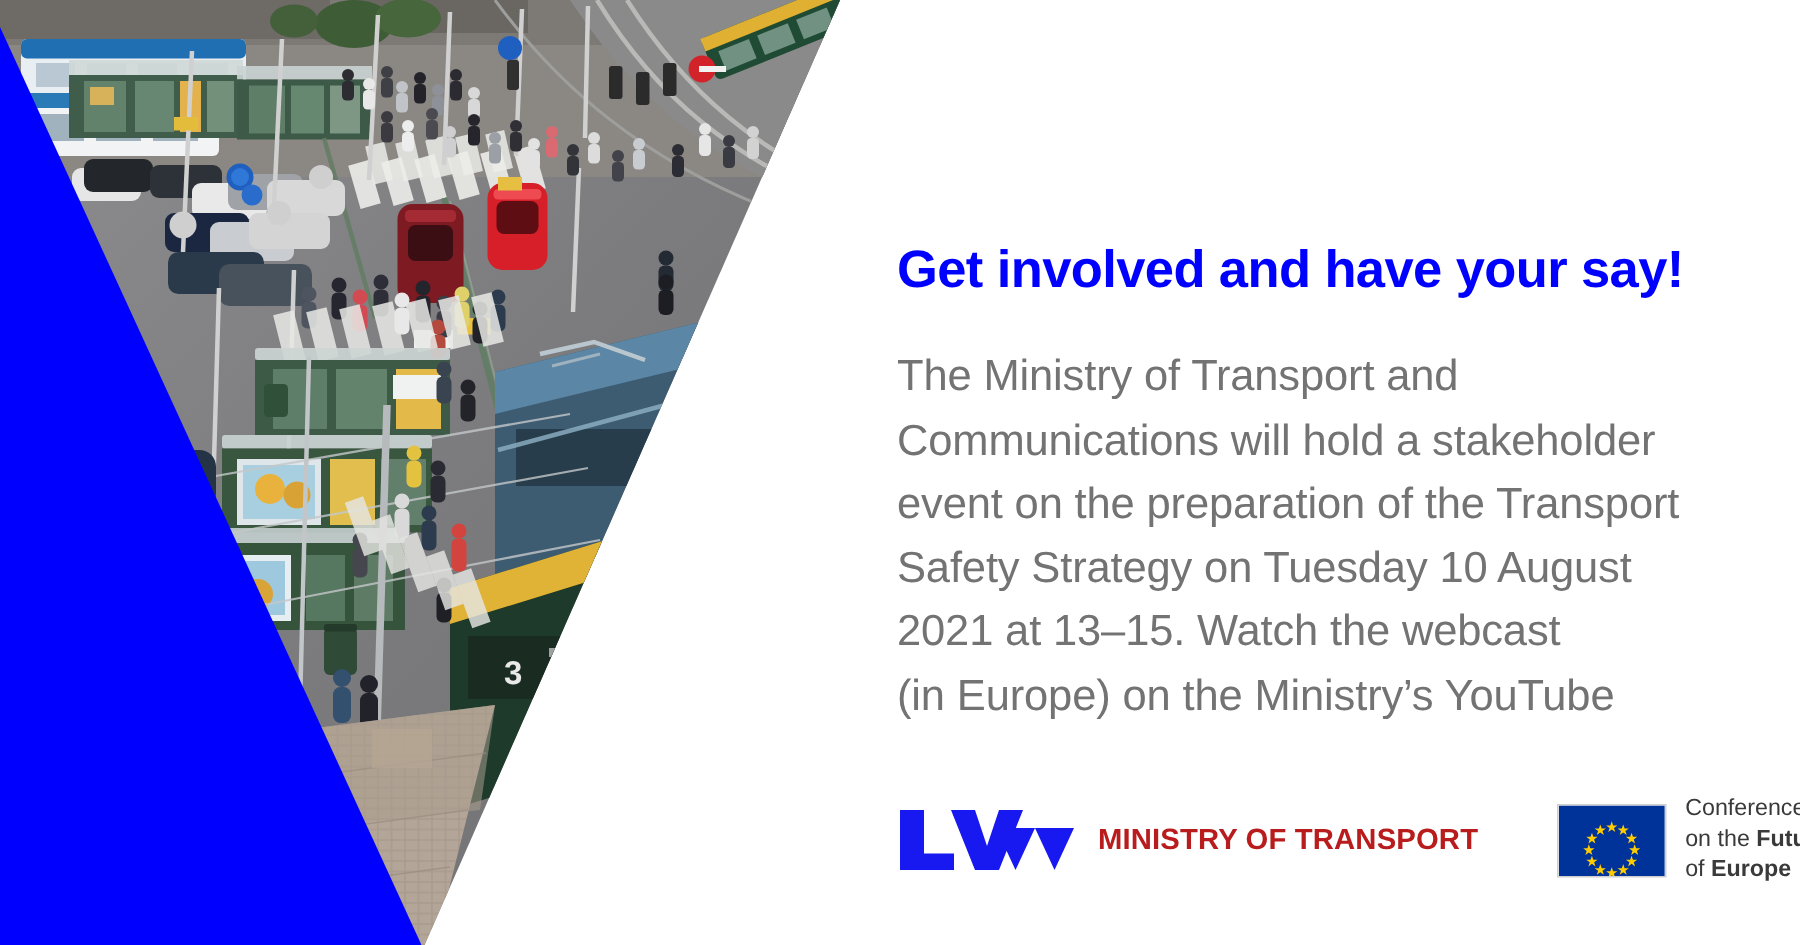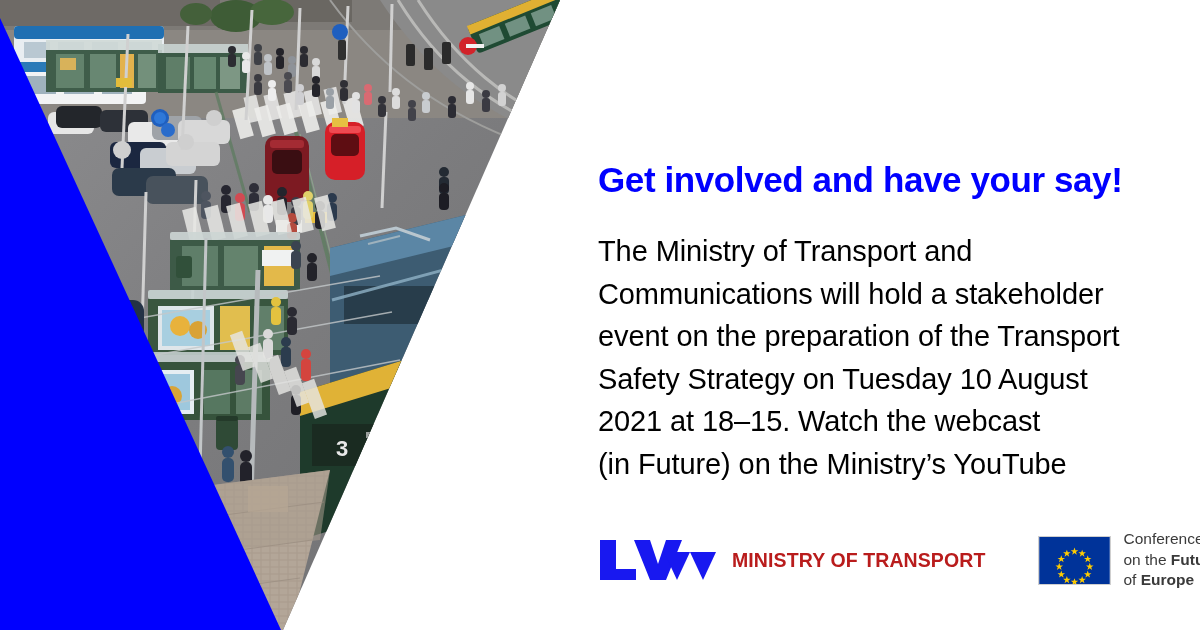--- a/index.html
+++ b/index.html
@@ -40,21 +40,21 @@
     color:#0000ff;
     font-size:35px;
     font-weight:bold;
     letter-spacing:-0.4px;
     line-height:1.12;
     white-space:nowrap;
   }
 
   .body-copy {
     position:absolute; left:0; top:230px; width:590px;
-    color:#000000;
+    color:#737373;
     font-size:29px;
     font-weight:400;
     line-height:42.5px;
     letter-spacing:-0.1px;
   }
   .body-copy span { display:block; white-space:nowrap; }
 
   
   .logo-row {
     position:absolute; left:0; top:520px; height:80px;
@@ -591,22 +591,22 @@
 
   <div class="content">
 
     <h1 class="headline">Get involved and have your say!</h1>
 
     <div class="body-copy">
       <span>The Ministry of Transport and</span>
       <span>Communications will hold a stakeholder</span>
       <span>event on the preparation of the Transport</span>
       <span>Safety Strategy on Tuesday 10 August</span>
-      <span>2021 at 18–15. Watch the webcast</span>
-      <span>(in Future) on the Ministry’s YouTube</span>
+      <span>2021 at 13–15. Watch the webcast</span>
+      <span>(in Europe) on the Ministry’s YouTube</span>
     </div>
 
     <div class="logo-row">
 
       <div class="lvm-lockup">
         <svg class="lvm-mark" viewBox="0 0 120 44">
 
           <polygon points="2,2 18,2 18,31 38,31 38,42 2,42" fill="#1818f0"></polygon>
 
           <polygon points="36,2 52,2 60,26 68,2 84,2 68,42 52,42" fill="#1818f0"></polygon>

